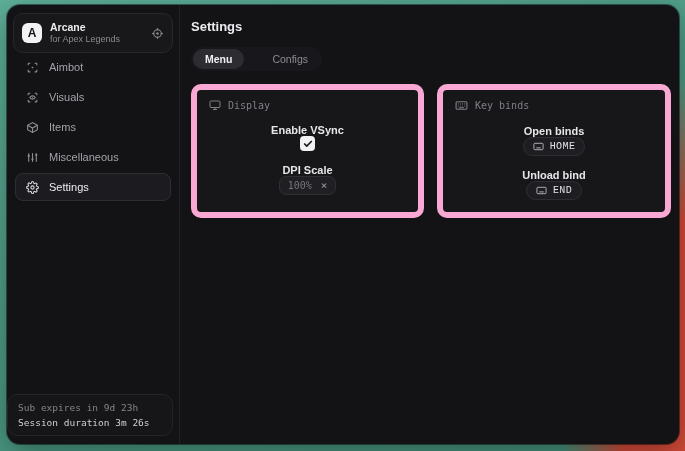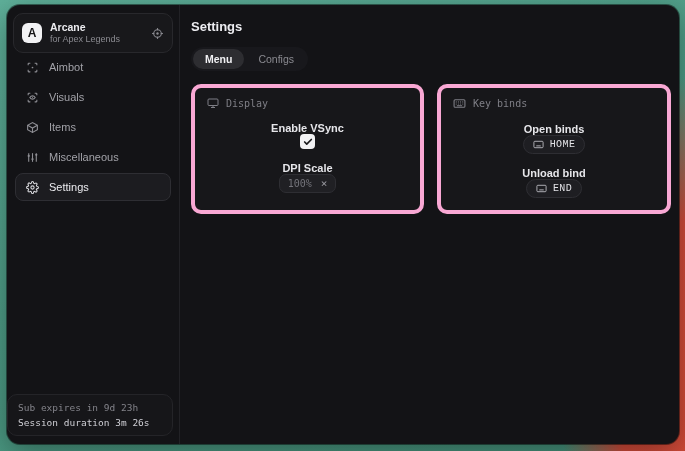--- a/index.html
+++ b/index.html
@@ -42,26 +42,26 @@
   .side-spacer{flex:1;}
   .footer-card{
     margin:0 6px 8px 0;background:#161619;border:1px solid #242428;border-radius:10px;
     padding:7px 10px;font-family:"DejaVu Sans Mono",monospace;
   }
   .footer-line1{font-size:9.5px;color:#83838a;}
   .footer-line2{font-size:9.5px;color:#cfcfd5;margin-top:4px;}
   
   .main{flex:1;padding:14px 12px 0 11px;min-width:0;}
   .page-title{font-size:13px;font-weight:bold;color:#ececf0;}
-  .tabs{display:inline-flex;margin-top:13px;background:#18181c;border-radius:13px;padding:2px;gap:2px;align-items:center;}
+  .tabs{display:inline-flex;margin-top:13px;background:#18181c;border-radius:13px;padding:2px;gap:16px;align-items:center;}
   .tab{font-size:10.5px;padding:4px 12px;border-radius:11px;color:#8a8a90;cursor:default;}
   .tab.active{background:#2d2d31;color:#f0f0f3;font-weight:bold;}
   .cards{display:flex;gap:13px;margin-top:13px;}
   .card{
-    width:233px;flex:0 0 auto;background:#17171a;border:4px solid #f9a8d4;border-radius:10px;
+    width:233px;flex:0 0 auto;background:#17171a;border:6px solid #f9a8d4;border-radius:10px;
     padding:9px 12px 12px 12px;box-sizing:border-box;
   }
   .card:last-child{width:234px;}
   .card-head{display:flex;align-items:center;gap:7px;color:#7f7f86;font-family:"DejaVu Sans Mono",monospace;font-size:10px;}
   .card-row{display:flex;align-items:center;justify-content:space-between;margin-top:13px;min-height:18px;flex-direction:column;}
   .row-label{font-size:11px;font-weight:bold;color:#e6e6ea;}
   .checkbox{
     width:15px;height:15px;border-radius:4px;background:#f2f2f4;display:flex;align-items:center;justify-content:center;cursor:default;
   }
   .dpi-pill{

